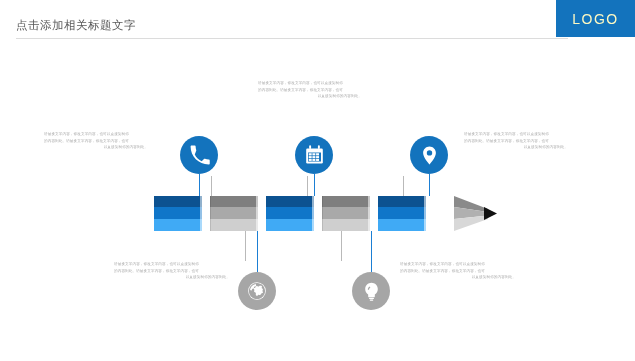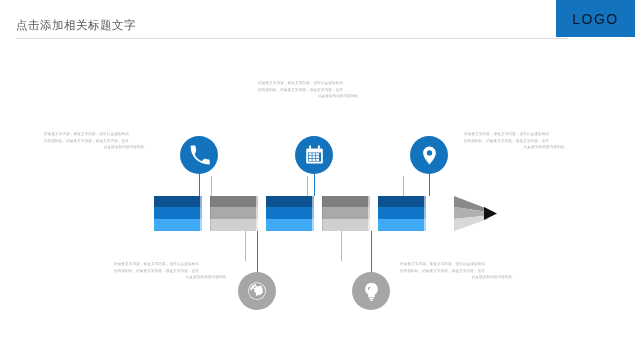--- a/index.html
+++ b/index.html
@@ -14,21 +14,21 @@
   .hdr-title{
     position:absolute;left:16px;top:18px;
     font-size:11.5px;color:#5a5a5a;letter-spacing:.5px;white-space:nowrap;
   }
   .hdr-rule{
     position:absolute;left:16px;top:38px;width:552px;height:1px;
     background:#dcdcdc;
   }
   .logo-badge{
     position:absolute;left:556px;top:0;width:79px;height:37px;
-    background:#1373bd;color:#0f172a;
+    background:#1373bd;color:#fef9c3;
     display:flex;align-items:center;justify-content:center;
     font-size:14px;letter-spacing:1.5px;font-weight:400;
   }
 
   
   .txt{
     position:absolute;
     font-size:3.6px;line-height:1.85;
     color:#a8a8a8;
     letter-spacing:.1px;

